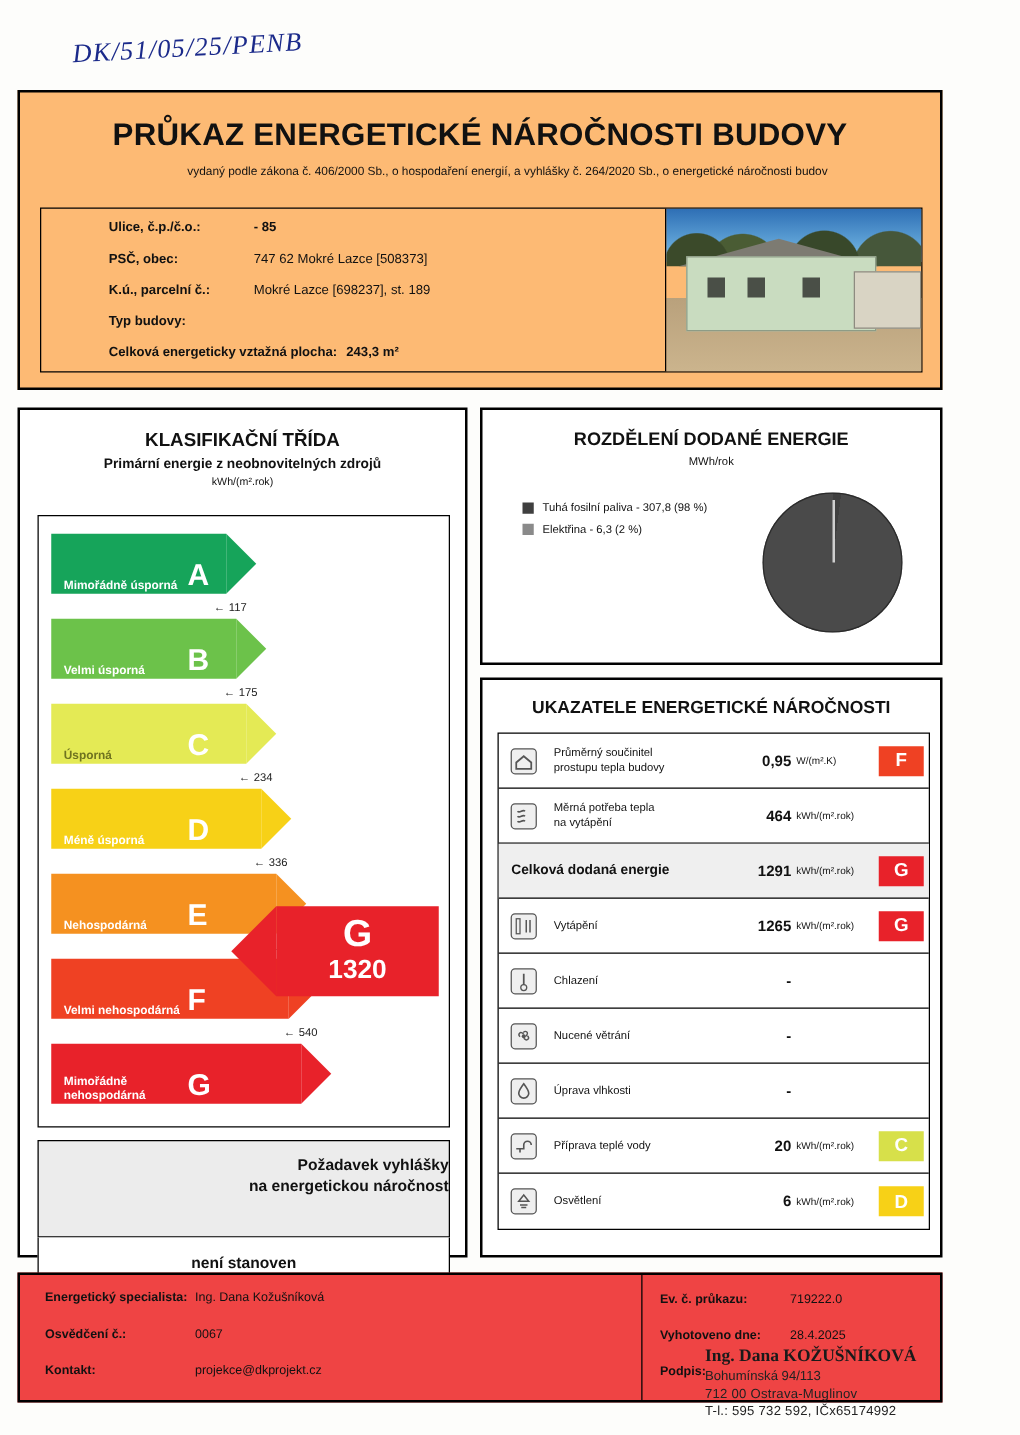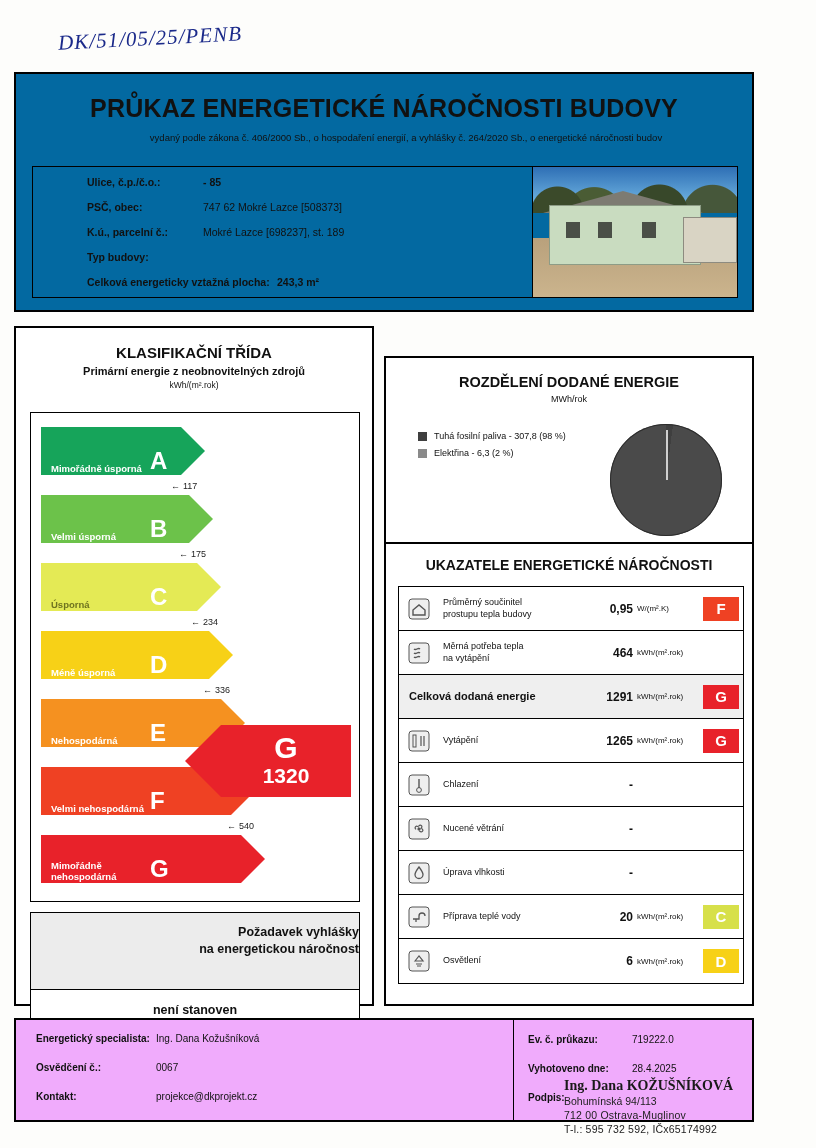--- a/index.html
+++ b/index.html
@@ -20,21 +20,21 @@
     font-size:21px;font-style:italic;
     color:#1b2a8a;
     letter-spacing:1px;
     transform:rotate(-3deg);
     white-space:nowrap;
   }
 
   
   .header-box{
     position:absolute;left:14px;top:72px;width:740px;height:240px;
-    border:2px solid #000;background:#0369a1;box-sizing:border-box;
+    border:2px solid #000;background:#fdba74;box-sizing:border-box;
   }
   .title{
     text-align:center;font-weight:bold;font-size:25px;letter-spacing:.2px;
     margin-top:20px;
   }
   .subtitle{
     text-align:center;font-size:9.5px;margin-top:9px;color:#111;padding-left:44px;
   }
   .info-box{
     position:absolute;left:16px;top:92px;width:706px;height:132px;
@@ -133,21 +133,21 @@
   .req-val{
     position:absolute;left:14px;top:662px;width:330px;height:40px;
     border:1.2px solid #000;border-top:none;box-sizing:border-box;background:#fff;
     display:flex;align-items:center;justify-content:center;
     font-weight:bold;font-size:12.5px;
   }
 
   
   .pie-box{
     position:absolute;left:384px;top:326px;width:370px;height:206px;
-    border:2px solid #000;background:#fff;box-sizing:border-box;margin-top:30px;
+    border:2px solid #000;background:#fff;box-sizing:border-box;
   }
   .pie-title{text-align:center;font-weight:bold;font-size:14.5px;margin-top:16px;}
   .pie-unit{text-align:center;font-size:9px;margin-top:4px;}
   .legend{position:absolute;left:32px;top:72px;font-size:9px;line-height:1.55;}
   .legend .row{display:flex;align-items:center;margin-bottom:3px;}
   .legend .sw{width:9px;height:9px;margin-right:7px;display:inline-block;}
   .pie{
     position:absolute;right:30px;top:66px;width:112px;height:112px;border-radius:50%;
     background:conic-gradient(#3f3f3f 0 2%, #4a4a4a 2% 100%);
     box-shadow:inset 0 0 0 1px #2b2b2b;
@@ -196,21 +196,21 @@
     border-top:12px solid transparent;border-bottom:12px solid transparent;
   }
   .badge:after{
     content:"";position:absolute;right:-11px;top:0;width:0;height:0;
     border-top:12px solid transparent;border-bottom:12px solid transparent;
   }
 
   
   .footer-box{
     position:absolute;left:14px;top:1018px;width:740px;height:104px;
-    border:2px solid #000;background:#f0abfc;box-sizing:border-box;
+    border:2px solid #000;background:#ef4444;box-sizing:border-box;
   }
   .foot-left{position:absolute;left:20px;top:14px;width:460px;font-size:10px;line-height:1;}
   .foot-row{display:flex;margin-bottom:19px;}
   .foot-lbl{font-weight:bold;min-width:120px;}
   .foot-val{}
   .divider{
     position:absolute;left:497px;top:0;width:1.4px;height:100%;background:#000;
   }
   .foot-right{position:absolute;left:512px;top:14px;width:230px;font-size:10px;}
   .fr-row{display:flex;margin-bottom:18px;}

